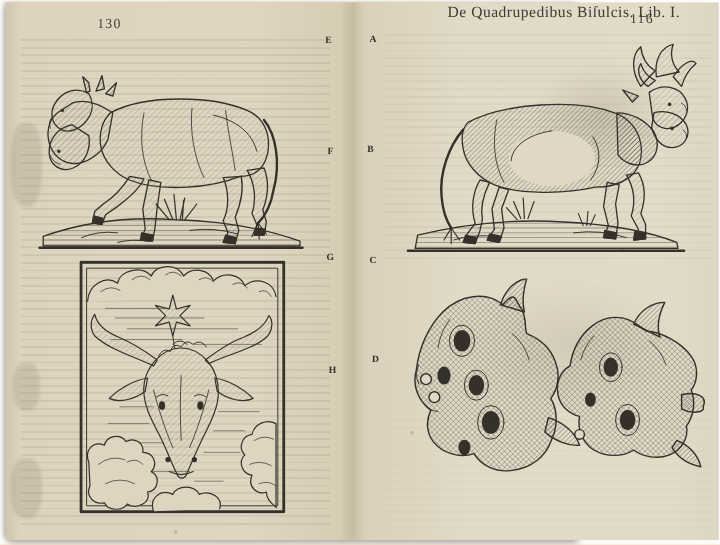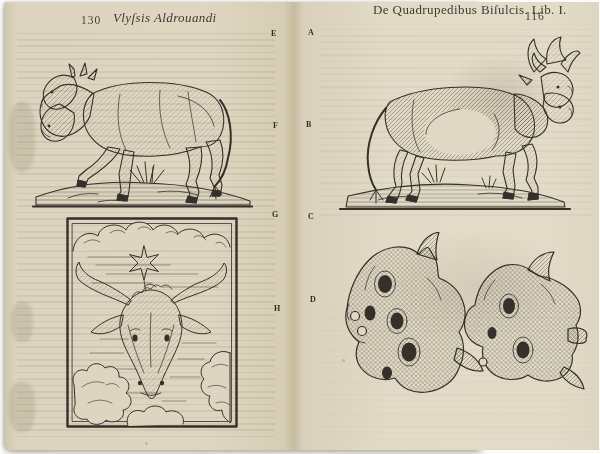--- a/index.html
+++ b/index.html
@@ -91,21 +91,20 @@
   <div class="smudge" style="left:4px;top:100px;width:26px;height:70px"></div>
   <div class="smudge" style="left:6px;top:300px;width:22px;height:40px"></div>
   <div class="smudge" style="left:4px;top:380px;width:26px;height:50px"></div>
   <div class="ghost-blob" style="left:440px;top:50px;width:110px;height:90px"></div>
   <div class="ghost-blob" style="left:380px;top:230px;width:180px;height:110px;opacity:.7"></div>
   <div class="foxing" style="left:337px;top:357px"></div>
   <div class="foxing" style="left:512px;top:205px"></div>
   <div class="foxing" style="left:140px;top:440px"></div>
 
   <div class="pagenum" style="left:76px;top:12px">130</div>
-  <div class="header" style="left:108px;top:8px">Vlyſsis Aldrouandi</div>
   <div class="header" style="left:368px;top:0;font-style:normal">De Quadrupedibus Biſulcis. Lib. I.</div>
   <div class="pagenum" style="left:520px;top:8px">116</div>
 
   <div class="margin-letter" style="left:266px;top:27px">E</div>
   <div class="margin-letter" style="left:268px;top:119px">F</div>
   <div class="margin-letter" style="left:267px;top:208px">G</div>
   <div class="margin-letter" style="left:269px;top:302px">H</div>
 
   <div class="margin-letter" style="left:303px;top:26px">A</div>
   <div class="margin-letter" style="left:301px;top:118px">B</div>

